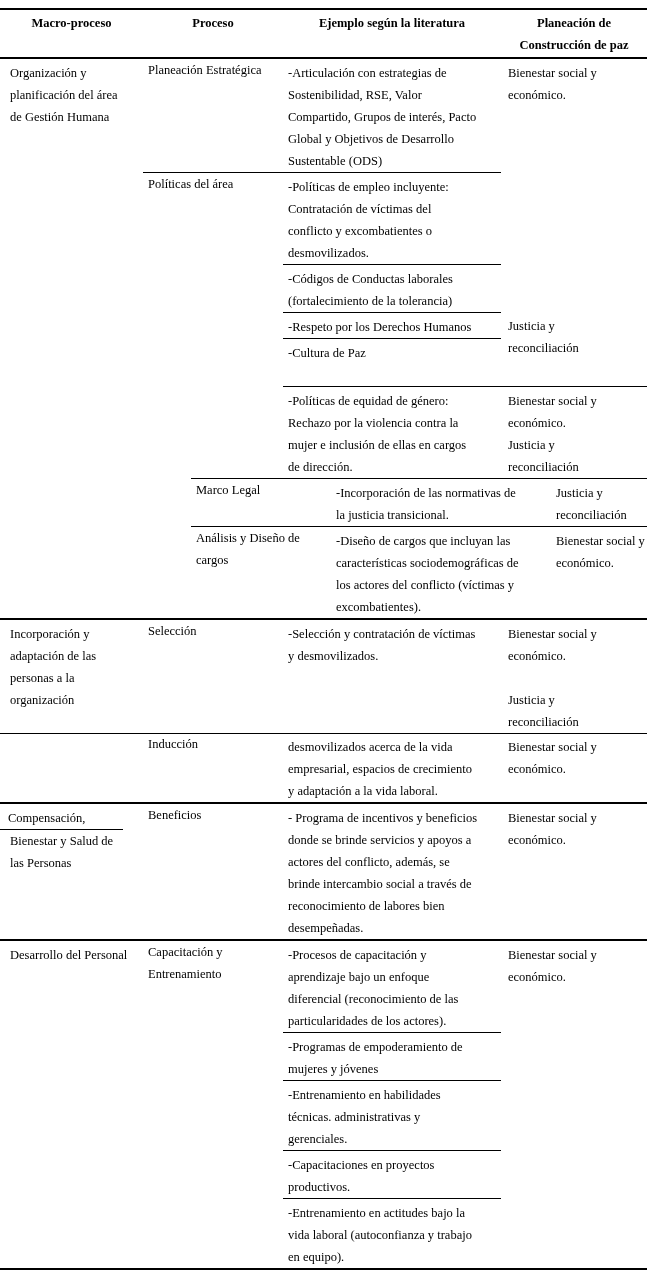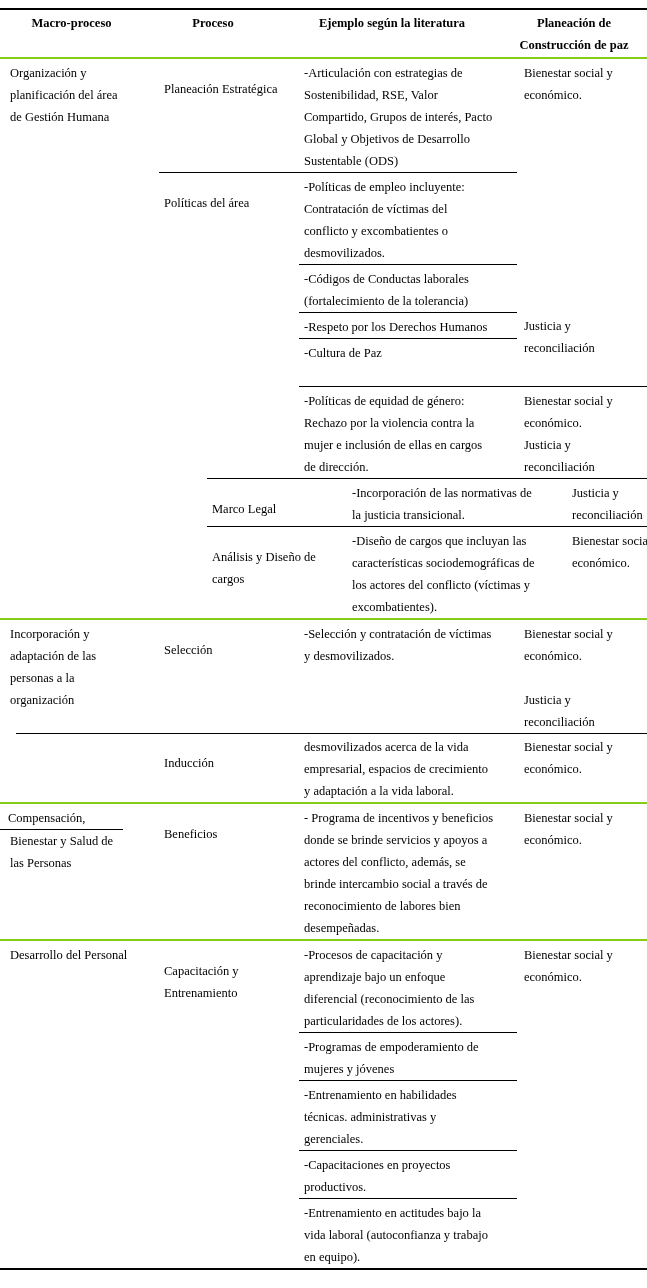--- a/index.html
+++ b/index.html
@@ -10,24 +10,24 @@
     overflow:hidden;
   }
   .table {
     margin-top:8px; width:647px; box-sizing:border-box;
     border-top:2px solid #000; border-bottom:2px solid #000;
   }
   .thead {
     display:grid; grid-template-columns:143px 140px 218px 146px;
     font-weight:bold; text-align:center; padding:2px 8px 1px 0;
   }
-  .section { display:grid; grid-template-columns:143px 1fr; border-top:2px solid #84cc16;gap:16px; }
+  .section { display:grid; grid-template-columns:143px 1fr; border-top:2px solid #000000; }
   .macro { padding:3px 4px 0 10px; }
   .proc-row { display:grid; grid-template-columns:140px 1fr; }
-  .proc-label { padding:19px 4px 0 5px; }
+  .proc-label { padding:0 4px 0 5px; }
   .group { display:grid; grid-template-columns:218px 1fr; }
   .ex  { padding:3px 6px 0 5px; }
   .dim { padding:3px 4px 0 7px; }
   .tline { white-space:nowrap; min-height:22px; }
   
   .bt3 { border-top:1.5px solid #000; }
   .bt23 > .proc-label { border-top:1.5px solid #000; }
   .bt23 .group:first-child .ex { border-top:1.5px solid #000; }
   .bt234 { border-top:1.5px solid #000;margin-left:48px; }
   .g-bt34 { border-top:1.5px solid #000; }

